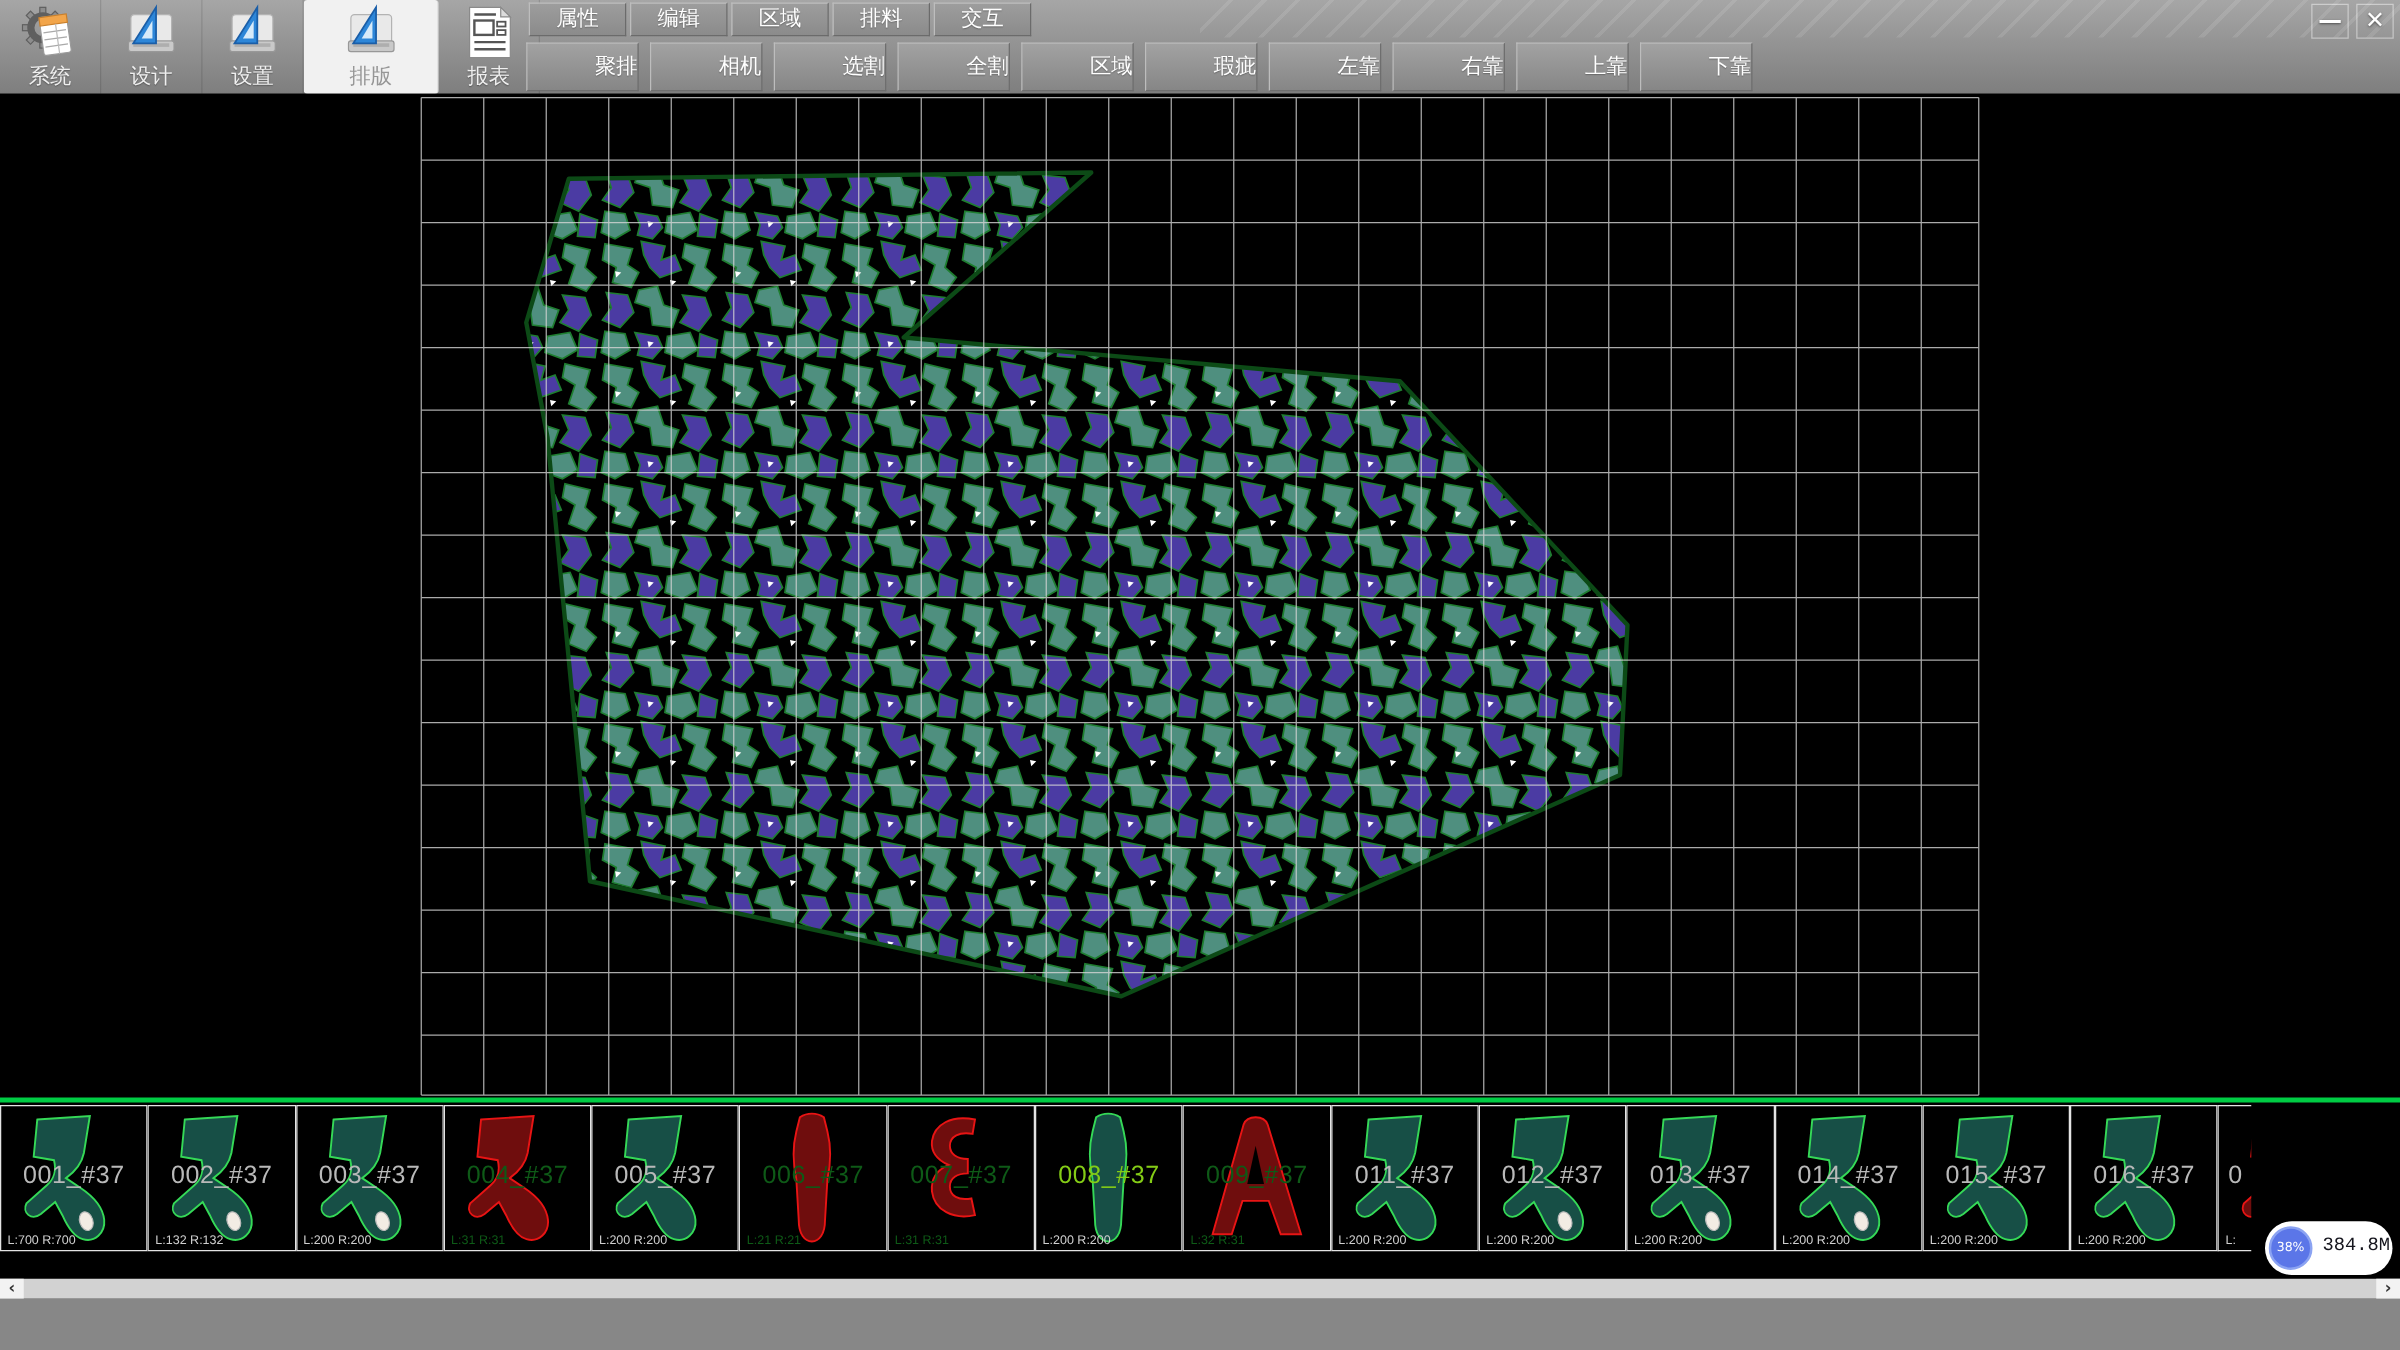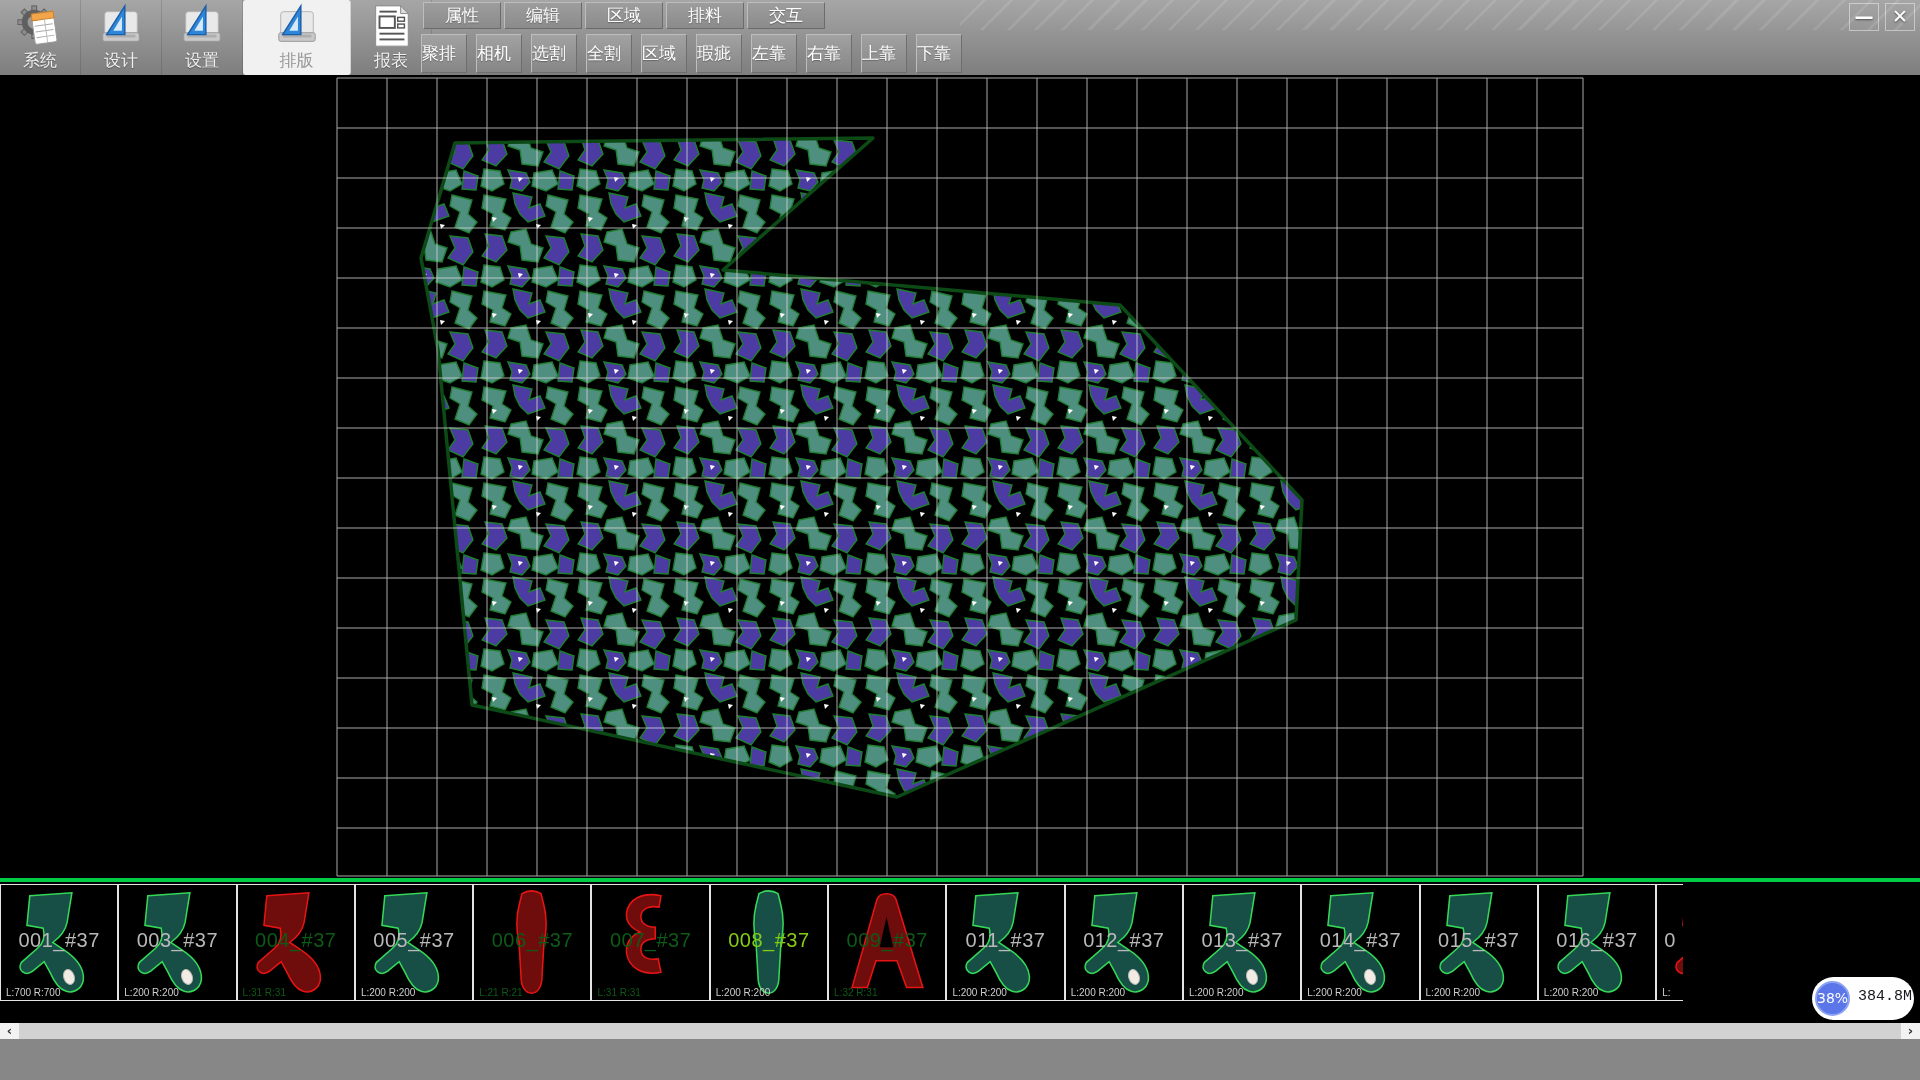--- a/index.html
+++ b/index.html
@@ -17,23 +17,23 @@
   .iico{position:absolute;top:2px;left:0;right:0;height:48px;display:flex;align-items:center;justify-content:center;}
   .iico svg{width:46px;height:46px;}
   .ilbl{position:absolute;bottom:3px;left:0;right:0;text-align:center;font-size:17px;color:#efefef;
         text-shadow:0 1px 1px rgba(0,0,0,.35);}
   .ibtn.active .ilbl{color:#969696;text-shadow:none;}
   .tabrow{position:absolute;top:2px;left:423px;display:flex;gap:3px;}
   .tab{width:76px;height:25px;line-height:25px;text-align:center;font-size:17px;color:#fff;
        background:linear-gradient(#9d9d9d,#8b8b8b);border:1px solid;cursor:pointer;
        border-color:#bdbdbd #6b6b6b #6b6b6b #bdbdbd;text-shadow:0 1px 1px rgba(0,0,0,.3);}
   .toolrow{position:absolute;top:34px;left:421px;display:flex;gap:9px;}
-  .tool{width:44px;height:37px;line-height:37px;text-align:left;font-size:17px;color:#fff;
+  .tool{width:44px;height:37px;line-height:37px;text-align:right;font-size:17px;color:#fff;
         background:linear-gradient(#a2a2a2,#868686);border:1px solid;cursor:pointer;
-        border-color:#bdbdbd #6e6e6e #6e6e6e #bdbdbd;text-shadow:0 1px 1px rgba(0,0,0,.3);}
+        border-color:#bdbdbd #6e6e6e #6e6e6e #bdbdbd;text-shadow:0 1px 1px rgba(0,0,0,.3);padding-left:44px;}
   .winbtns{position:absolute;top:3px;right:5px;display:flex;gap:6px;}
   .winbtn{width:28px;height:26px;color:#fff;font-size:19px;font-weight:bold;text-align:center;line-height:25px;
           border:1px solid rgba(255,255,255,.45);cursor:pointer;text-shadow:0 1px 2px rgba(0,0,0,.5);}
 
   
   .canvas{position:absolute;top:75px;left:0;width:1920px;height:803px;background:#000;}
 
   
   .strip{position:absolute;top:878px;left:0;width:1920px;height:124px;background:#000;}
   .stripline{position:absolute;top:0;left:0;width:100%;height:4px;}
@@ -44,21 +44,21 @@
   .cell svg.piece{position:absolute;top:3px;left:3px;width:109px;height:109px;}
   .cell .nm{position:absolute;top:50%;left:0;right:0;transform:translateY(-60%);text-align:center;
         font-family:Liberation Sans, sans-serif;font-size:20px;letter-spacing:.5px;pointer-events:none;}
   .cell .sz{position:absolute;bottom:2px;left:5px;font-family:Liberation Sans, sans-serif;font-size:10px;
         white-space:nowrap;pointer-events:none;}
 
   
   .badge{position:absolute;left:1812px;top:977px;width:102px;height:43px;background:#fff;border-radius:22px;
          box-shadow:0 1px 4px rgba(0,0,0,.45);}
   .badge .pct{position:absolute;left:3px;top:4px;width:31px;height:31px;border-radius:50%;
-         background:#5b76e8;border:2px solid #8ba3f2;color:#fff;font-size:14px;text-align:center;line-height:31px;}
+         background:#5b76e8;border:2px solid #8ba3f2;color:#fff;font-size:10px;text-align:center;line-height:31px;}
   .badge .mem{position:absolute;left:46px;top:11px;font-size:15px;color:#16161e;font-family:Liberation Mono, monospace;}
 
   
   .hscroll{position:absolute;top:1023px;left:0;width:1920px;height:16px;background:#d2d2d2;}
   .hbtn{position:absolute;top:0;width:19px;height:16px;background:#f2f2f2;color:#333;font-size:13px;
         font-weight:bold;text-align:center;line-height:15px;cursor:pointer;}
   .hbtn.left{left:0;}  .hbtn.right{right:0;}
   .statusbar{position:absolute;top:1039px;left:0;width:1920px;height:41px;background:#878787;}
 </style>
 </head>
@@ -247,20 +247,28 @@
           <ellipse cx="61" cy="93" rx="5.5" ry="8" transform="rotate(-18 61 93)" fill="#f2ece4" stroke="#b9b9b9"></ellipse>
         </svg>
         <div class="nm" style="color:#b9b9b9">001_#37</div>
         <div class="sz" style="color:#cfcfcf">L:700 R:700</div>
       </div>
       <div class="cell">
         <svg class="piece" viewBox="0 0 100 114" preserveAspectRatio="xMidYMid meet">
           <path d="M20,8 L64,5 L59,36 C57,46 51,52 44,57 L56,65 C68,73 75,81 76,92 C77,103 68,111 58,108 C50,106 45,97 41,88 L35,77 L23,87 C15,93 7,86 11,78 L28,63 C34,58 36,50 34,42 L17,39 Z" fill="#174f46" stroke="#35d957" stroke-width="1.6"></path>
           <ellipse cx="61" cy="93" rx="5.5" ry="8" transform="rotate(-18 61 93)" fill="#f2ece4" stroke="#b9b9b9"></ellipse>
         </svg>
+        <div class="nm" style="color:#b9b9b9">002_#37</div>
+        <div class="sz" style="color:#cfcfcf">L:132 R:132</div>
+      </div>
+      <div class="cell">
+        <svg class="piece" viewBox="0 0 100 114" preserveAspectRatio="xMidYMid meet">
+          <path d="M20,8 L64,5 L59,36 C57,46 51,52 44,57 L56,65 C68,73 75,81 76,92 C77,103 68,111 58,108 C50,106 45,97 41,88 L35,77 L23,87 C15,93 7,86 11,78 L28,63 C34,58 36,50 34,42 L17,39 Z" fill="#174f46" stroke="#35d957" stroke-width="1.6"></path>
+          <ellipse cx="61" cy="93" rx="5.5" ry="8" transform="rotate(-18 61 93)" fill="#f2ece4" stroke="#b9b9b9"></ellipse>
+        </svg>
         <div class="nm" style="color:#b9b9b9">003_#37</div>
         <div class="sz" style="color:#cfcfcf">L:200 R:200</div>
       </div>
       <div class="cell">
         <svg class="piece" viewBox="0 0 100 114" preserveAspectRatio="xMidYMid meet">
           <path d="M20,8 L64,5 L59,36 C57,46 51,52 44,57 L56,65 C68,73 75,81 76,92 C77,103 68,111 58,108 C50,106 45,97 41,88 L35,77 L23,87 C15,93 7,86 11,78 L28,63 C34,58 36,50 34,42 L17,39 Z" fill="#6f0d0d" stroke="#e81414" stroke-width="1.6"></path>
         </svg>
         <div class="nm" style="color:#0e5a17">004_#37</div>
         <div class="sz" style="color:#0e5a17">L:31 R:31</div>
       </div>

